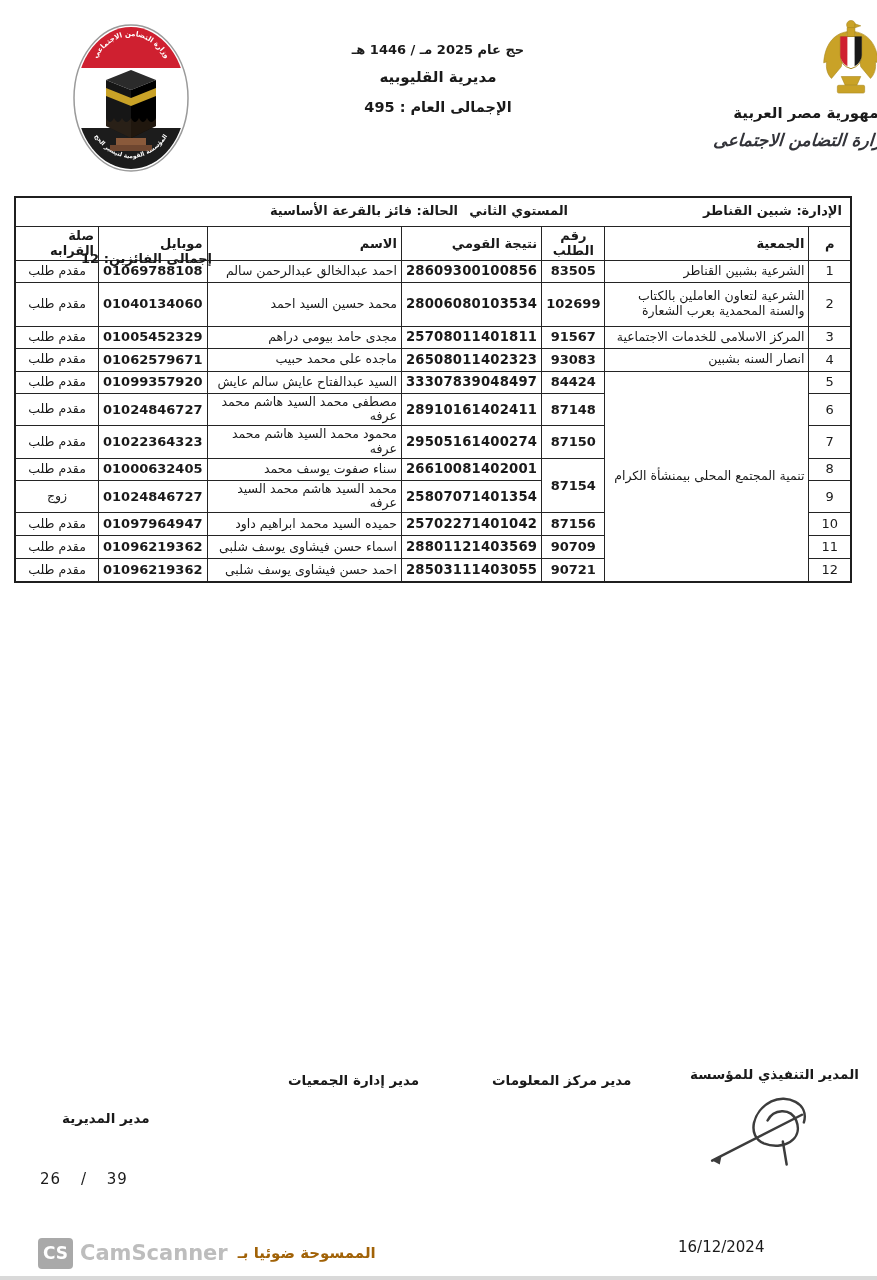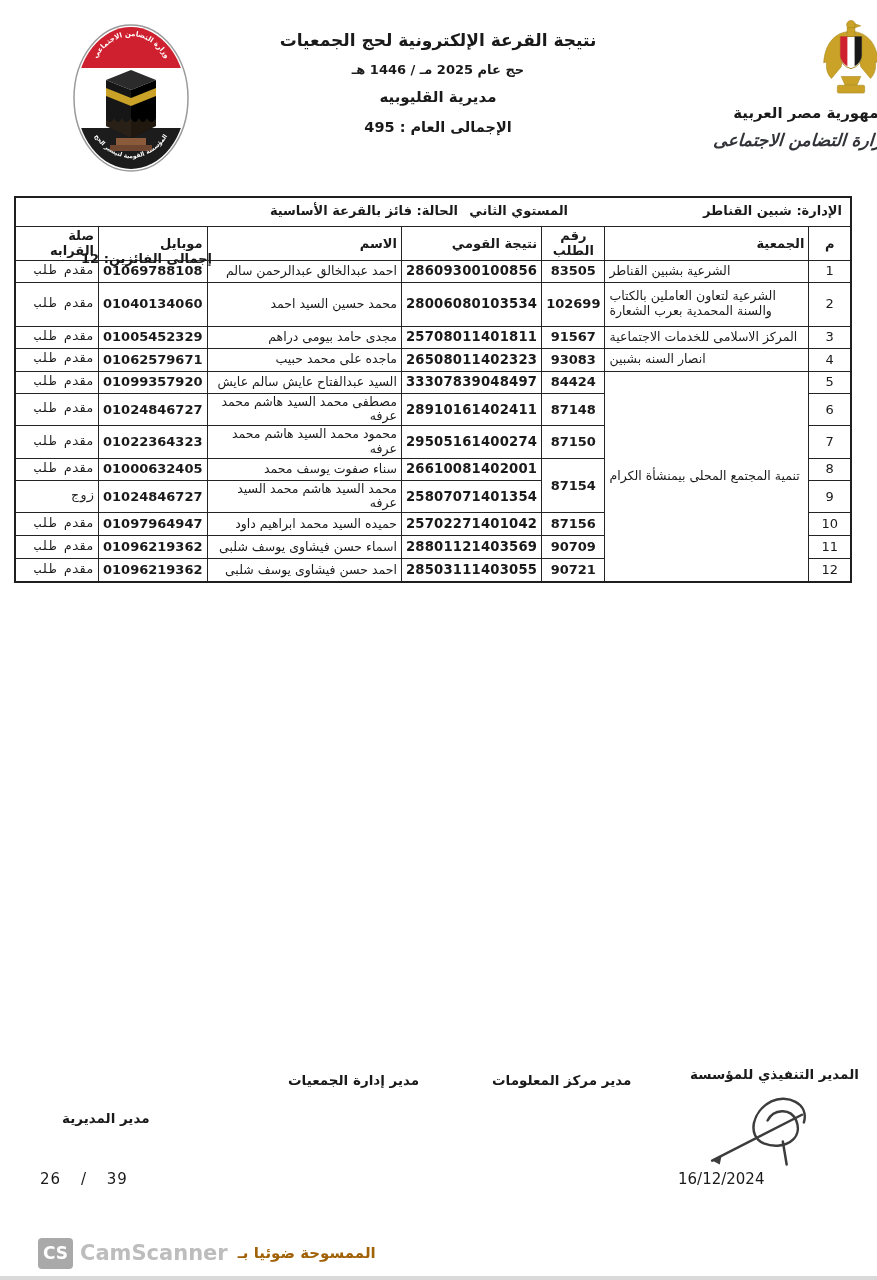--- a/index.html
+++ b/index.html
@@ -53,39 +53,39 @@
   .info-wrap span { position:absolute; top:5px; white-space:nowrap; }
   .info-admin   { right:8px; }
   .info-level   { right:282px; }
   .info-status  { right:392px; }
   .info-winners { right:638px;margin-top:48px; }
 
   tr.head-row td { height:26px; font-weight:bold; font-size:13px; text-align:right; }
   tr.head-row td.c { text-align:center; }
 
   td.col-num   { text-align:center; font-size:13px; }
-  td.col-assoc { text-align:left; }
+  td.col-assoc { text-align:right; }
   td.col-req   { text-align:center; font-weight:bold; font-size:13px; }
   td.col-nid   { text-align:center; font-weight:bold; font-size:13.2px; letter-spacing:0.2px; }
   td.col-name  { text-align:right;margin-left:7px; }
   td.col-mob   { text-align:center; font-weight:bold; font-size:13px; }
-  td.col-rel   { text-align:right;font-family:Liberation Mono, monospace; }
+  td.col-rel   { text-align:center; }
 
   tr.dr    { height:22px; }
   tr.dr-2  { height:44px; }
   tr.dr-l  { height:23px; }
 
   
   .sig-label { position:absolute; font-weight:bold; font-size:13.5px; white-space:nowrap; direction:rtl; }
   .sig-exec  { top:1066px; left:690px; }
   .sig-info  { top:1072px; left:492px; }
   .sig-assoc { top:1072px; left:288px; }
   .sig-dir   { top:1110px; left:62px; }
   .sig-mark  { position:absolute; top:1088px; left:688px; width:140px; height:86px; }
-  .doc-date  { position:absolute; top:1170px; left:678px; font-size:15px; }
+  .doc-date  { position:absolute; top:1238px; left:678px; font-size:15px; }
   .page-no   { position:absolute; top:1170px; left:40px; font-size:15px; letter-spacing:1px; }
   .page-no .sep { margin:0 14px; }
 
   
   .scan-bar { position:absolute; left:10px; top:1236px; height:34px; display:flex; align-items:center;padding-left:28px; }
   .cs-box {
     width:35px; height:31px; background:#a9a9a9; border-radius:4px;
     color:#fff; font-weight:bold; font-size:17px;
     display:flex; align-items:center; justify-content:center;
     font-family:"DejaVu Sans","Liberation Sans",sans-serif;
@@ -127,21 +127,20 @@
       <text font-size="7" fill="#ffffff" font-weight="bold">
         <textPath href="#arcTop" startOffset="50%" text-anchor="middle">وزارة التضامن الاجتماعي</textPath>
       </text>
       <text font-size="6" fill="#ffffff" font-weight="bold">
         <textPath href="#arcBot" startOffset="50%" text-anchor="middle">المؤسسة القومية لتيسير الحج</textPath>
       </text>
     </svg>
   </div>
 
   <div class="hdr-center">
-    <div class="title-main">نتيجة القرعة الإلكترونية لحج الجمعيات</div>
     <div class="title-sub">حج عام 2025 مـ / 1446 هـ</div>
     <div class="title-dir">مديرية القليوبيه</div>
     <div class="title-total">الإجمالى العام : 495</div>
   </div>
 
   <div class="hdr-right">
     <svg width="78" height="82" viewBox="0 0 80 84">
       <g fill="#c9a227" stroke="#a8861d" stroke-width="0.6">
         <circle cx="40" cy="9" r="4.5"></circle>
         <polygon points="44,8 50,10 44,12"></polygon>

